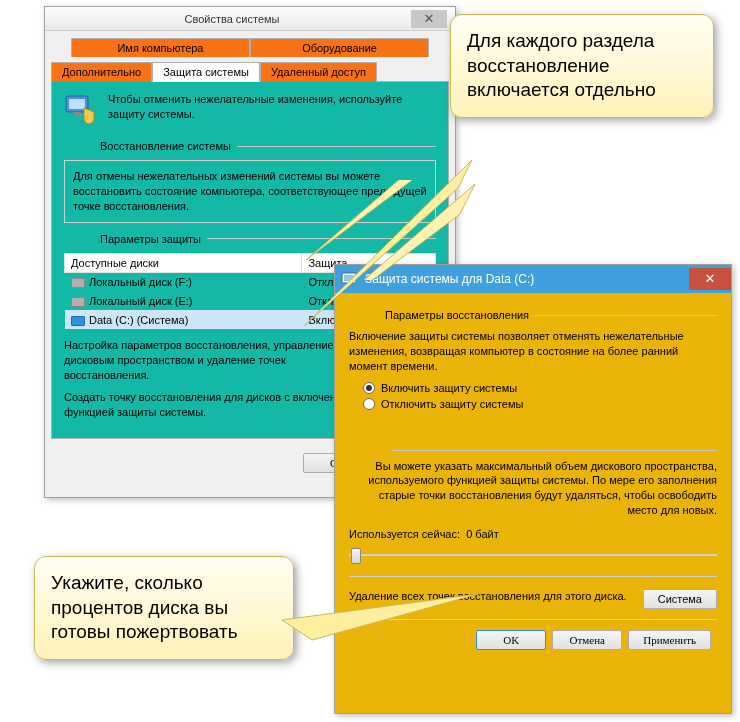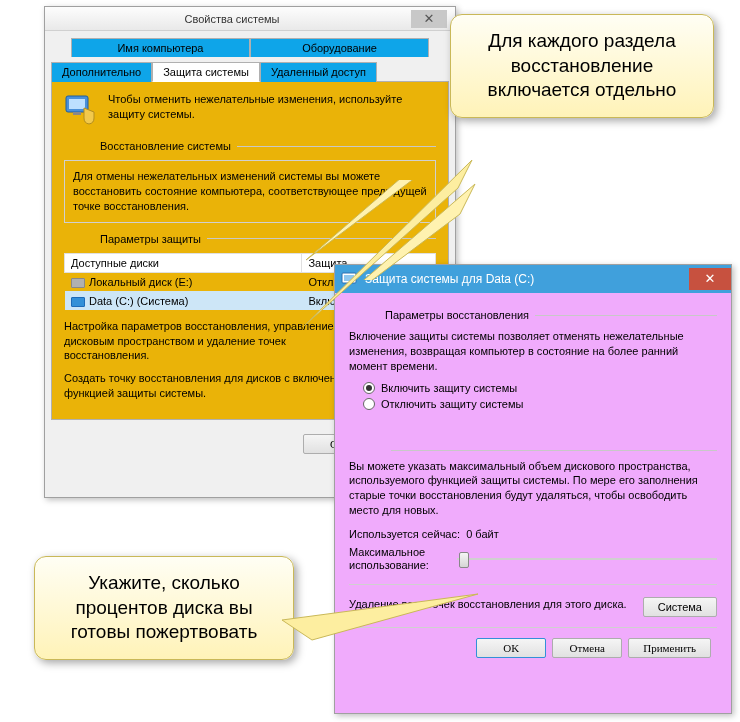--- a/index.html
+++ b/index.html
@@ -4,23 +4,23 @@
 <style>
 * { box-sizing: border-box; margin: 0; padding: 0; }
 body { font-family: "Segoe UI", Tahoma, sans-serif; font-size: 11px; background: #fff; width: 740px; height: 722px; position: relative; color: #000; }
 .win95 { position: absolute; background: #f0f0f0; border: 1px solid #a0a0a0; box-shadow: 2px 2px 6px rgba(0,0,0,.25); }
 
 .parent { left: 8px; top: 6px; width: 412px; height: 492px; margin-left: 36px; }
 .titlebar { display: flex; align-items: center; height: 24px; background: linear-gradient(#fdfdfd,#e9e9e9); border-bottom: 1px solid #d0d0d0; padding: 0 8px; color: #333; }
 .titlebar .title { flex: 1; text-align: center; }
 .titlebar .close { width: 36px; height: 18px; background: #c8c8c8; text-align: center; line-height: 18px; color: #555; font-size: 13px; }
 .tabs-row { display: flex; padding: 6px 6px 0 6px; gap: 0; }
-.tab { border: 1px solid #b0b0b0; border-bottom: none; padding: 3px 10px; background: #0ea5e9; font-size: 11px; position: relative; top: 1px; }
+.tab { border: 1px solid #b0b0b0; border-bottom: none; padding: 3px 10px; background: #f97316; font-size: 11px; position: relative; top: 1px; }
 .tab.active { background: #fff; z-index: 3; border-bottom: 1px solid #fff; }
-.pane { margin: 0 6px 6px 6px; background: #eab308; border: 1px solid #b0b0b0; padding: 10px 12px 10px 12px; }
+.pane { margin: 0 6px 6px 6px; background: #14b8a6; border: 1px solid #b0b0b0; padding: 10px 12px 10px 12px; }
 .infoRow { display: flex; gap: 10px; margin-bottom: 12px; }
 .iconSys svg { width: 34px; height: 34px; }
 .group-header { display: flex; align-items: center; font-size: 11px; color: #000; margin: 6px 0 8px 0; padding-left: 36px; }
 .group-header .line { flex: 1; height: 1px; background: #c8c8c8; margin-left: 6px; }
 .restoreBox { border: 1px solid #d0d0d0; padding: 8px; display: flex; gap: 10px; align-items: flex-start; margin-bottom: 10px; }
 .btn { border: 1px solid #adadad; background: linear-gradient(#f5f5f5,#e1e1e1); padding: 3px 14px; font-size: 11px; border-radius: 2px; cursor: default; min-width: 70px; text-align: center; }
 .btn-wide { min-width: 110px; }
 table.drives { width: 100%; border-collapse: collapse; margin-bottom: 4px; }
 table.drives th { text-align: left; font-weight: normal; background: #fff; border: 1px solid #e0e0e0; padding: 3px 6px; }
 table.drives td { padding: 3px 6px; border: 1px solid transparent; }
@@ -29,33 +29,33 @@
 .driveIcon.blue { background: #3390d8; border-color: #1e6bb8; }
 .paramRow { display: flex; gap: 10px; align-items: flex-start; margin: 8px 0; }
 .paramRow .txt { flex: 1; }
 .bottomBtns { display: flex; gap: 6px; justify-content: flex-end; padding: 8px 6px 6px 0; font-family: Liberation Serif, serif; }
 
 .child { left: 334px; top: 264px; width: 398px; height: 450px; }
 .child .titlebar2 { display: flex; align-items: center; height: 28px; background: #40a0dc; color: #fff; padding: 0 0 0 6px; }
 .child .titlebar2 .icon { width: 18px; height: 18px; margin-right: 6px; }
 .child .titlebar2 .title { flex: 1; font-size: 12px; }
 .child .titlebar2 .close { width: 42px; height: 22px; background: #c7513f; color: #fff; text-align: center; line-height: 22px; font-size: 13px; }
-.child .body { padding: 10px 14px; background: #f0abfc; height: calc(100% - 28px); }
+.child .body { padding: 10px 14px; background: #eab308; height: calc(100% - 28px); }
 .radioRow { display: flex; align-items: center; gap: 6px; margin: 4px 0 4px 14px; }
 .radio { width: 12px; height: 12px; border: 1px solid #666; border-radius: 50%; display: inline-flex; align-items: center; justify-content: center; background: #fff; }
 .radio.checked::after { content: ""; width: 6px; height: 6px; background: #333; border-radius: 50%; }
 .usageBlock { margin-top: 6px; }
 .sliderRow { display: flex; align-items: center; gap: 8px; margin: 6px 0 2px 0; }
 .slider { flex: 1; height: 18px; position: relative; }
 .slider .track { position: absolute; left: 0; right: 0; top: 8px; height: 2px; background: #d0d0d0; }
 .slider .thumb { position: absolute; left: 2px; top: 2px; width: 10px; height: 16px; background: linear-gradient(#f5f5f5,#d5d5d5); border: 1px solid #888; border-radius: 2px; }
 .deleteRow { display: flex; gap: 10px; align-items: flex-start; margin-top: 12px; border-top: 1px solid #d0d0d0; padding-top: 12px; }
 .child .bottomBtns { border-top: 1px solid #d0d0d0; margin-top: 10px; padding-top: 10px; }
 
-.callout { position: absolute; background: linear-gradient(#fffef4,#fff3b8); border: 1px solid #c9b858; border-radius: 12px; box-shadow: 3px 3px 8px rgba(0,0,0,.35); padding: 14px 16px; font-size: 19px; line-height: 1.3; text-align: center; color: #000; }
+.callout { position: absolute; background: linear-gradient(#fffef4,#fff3b8); border: 1px solid #c9b858; border-radius: 12px; box-shadow: 3px 3px 8px rgba(0,0,0,.35); padding: 14px 16px; font-size: 19px; line-height: 1.3; color: #000; }
 .callout.top { left: 450px; top: 14px; width: 264px; }
 .callout.bottom { left: 34px; top: 556px; width: 260px; }
 .pointer { position: absolute; }
 .pointer svg { display: block; }
 </style>
 </head>
 <body>
 
 <div class="win95 parent">
   <div class="titlebar">
@@ -94,20 +94,24 @@
         <span>Параметры защиты</span>
         <span class="line"></span>
       </div>
     <table class="drives">
       <tbody>
           <tr>
         <th style="width:64%;">Доступные диски</th>
         <th>Защита</th>
       </tr>
       <tr>
+        <td><span class="driveIcon"></span><span>Локальный диск (F:)</span></td>
+        <td>Отключено</td>
+      </tr>
+      <tr>
         <td><span class="driveIcon"></span><span>Локальный диск (E:)</span></td>
         <td>Отключено</td>
       </tr>
       <tr class="sel">
         <td><span class="driveIcon blue"></span><span>Data (C:) (Система)</span></td>
         <td>Включено</td>
       </tr>
     </tbody>
       </table>
     <div class="paramRow">
@@ -148,27 +152,26 @@
     </div>
     <div class="radioRow">
       <span class="radio"></span>
       <span>Отключить защиту системы</span>
     </div>
 
     <div class="group-header" style="margin-top:40px;">
         <span class="line"></span>
       </div>
     <div class="usageBlock">
-      <div style="line-height:1.35;">Вы можете указать максимальный объем дискового пространства, используемого функцией защиты системы. По мере его заполнения старые точки восстановления будут удаляться, чтобы освободить место для новых.</div>
+      <div style="line-height:1.35;text-align:right;">Вы можете указать максимальный объем дискового пространства, используемого функцией защиты системы. По мере его заполнения старые точки восстановления будут удаляться, чтобы освободить место для новых.</div>
       <div style="margin-top:10px;">
         <span>Используется сейчас:</span>
         &nbsp;<span>0 байт</span>
       </div>
       <div class="sliderRow">
-        <span style="width:100px;line-height:1.2;">Максимальное использование:</span>
         <div class="slider">
           <div class="track"></div>
             <div class="thumb"></div>
         </div>
       </div>
     </div>
 
     <div class="deleteRow">
       <span style="flex:1;line-height:1.35;">Удаление всех точек восстановления для этого диска.</span>
       <span class="btn">Система</span>

